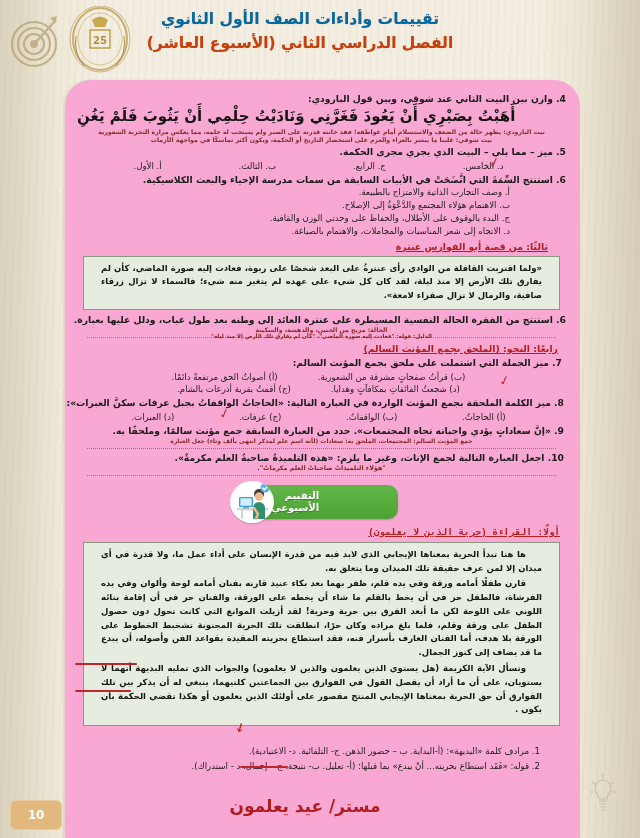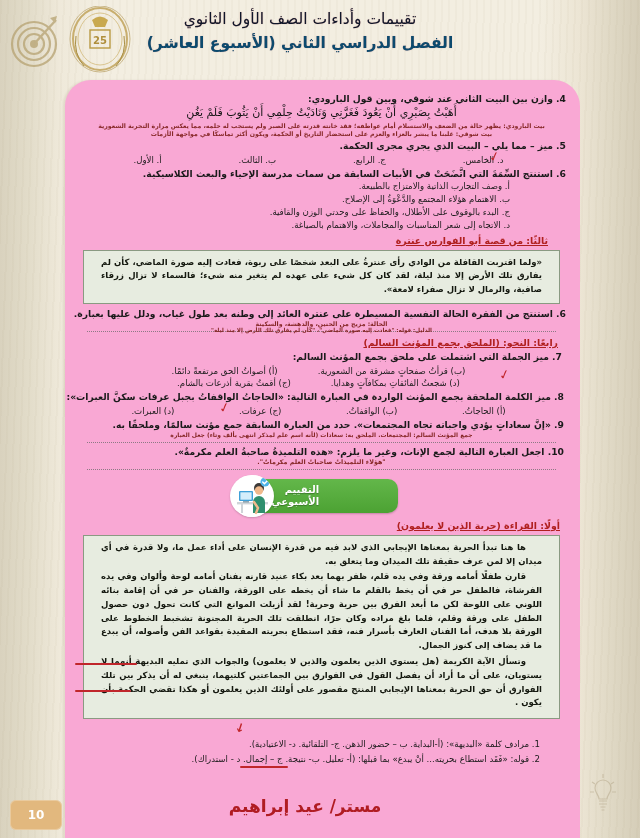--- a/index.html
+++ b/index.html
@@ -50,30 +50,30 @@
     opacity: .75;
   }
   .header-titles {
     position: absolute;
     top: 8px; right: 0; left: 0;
     text-align: center;
     padding-right: 40px;
   }
   .title-line1 {
     font-size: 15.5px;
-    font-weight: normal;
-    color: #0f172a;
+    font-weight: bold;
+    color: #0369a1;
     letter-spacing: .2px;
     line-height: 1.5;
     text-shadow: 0 0 1px rgba(176,28,34,.35);
   }
   .title-line2 {
     font-size: 15.5px;
     font-weight: bold;
-    color: #0c4a6e;
+    color: #c2410c;
     line-height: 1.6;
     text-shadow: 0 0 1px rgba(176,28,34,.35);
   }
 
   
   .card {
     position: absolute;
     top: 80px; right: 60px;
     width: 515px;
     height: 808px;
@@ -89,24 +89,24 @@
   .q {
     font-size: 9.2px;
     color: #1a1a1a;
     line-height: 1.45;
     margin: 2px 0 0 0;
     font-weight: bold;
     text-align: right;
     white-space: nowrap;
   }
   .verse {
-    font-size: 11px;
-    font-weight: normal;
+    font-size: 15px;
+    font-weight: bold;
     color: #141414;
-    text-align: center;
+    text-align: left;
     line-height: 1.5;
     letter-spacing: .3px;
     white-space: nowrap;
   }
   .handwriting {
     font-size: 6.2px;
     color: #7a1a14;
     font-weight: bold;
     line-height: 1.25;
     text-align: center;
@@ -388,40 +388,40 @@
           </svg>
         </div>
         <div class="badge-text">
           <div>التقييم</div>
           <div>الأسبوعي</div>
         </div>
         <span class="badge-mark">(ج)</span>
       </div>
     </div>
 
-    <div class="section-head left-ish" style="padding-right:6px;">أولًا: القراءة (حرية الذين لا يعلمون)</div>
+    <div class="section-head left-ish" style="padding-right:6px;font-family:Liberation Mono, monospace;">أولًا: القراءة (حرية الذين لا يعلمون)</div>
 
     <div class="passage">
       <p class="indent">ها هنا تبدأ الحرية بمعناها الإيجابي الذي لابد فيه من قدرة الإنسان على أداء عمل ما، ولا قدرة في أي ميدان إلا لمن عرف حقيقة تلك الميدان وما يتعلق به.</p>
       <p class="indent">قارن طفلًا أمامه ورقة وفي يده قلم، ظفر بهما بعد بكاء عنيد قارنه بفنان أمامه لوحة وألوان وفي يده الفرشاة، فالطفل حر في أن يخط بالقلم ما شاء أن يخطه على الورقة، والفنان حر في أن إقامة بنائه اللوني على اللوحة لكن ما أبعد الفرق بين حرية وحرية! لقد أزيلت الموانع التي كانت تحول دون حصول الطفل على ورقة وقلم، فلما بلغ مراده وكان حرًا، انطلقت تلك الحرية المجنونة تشخبط الخطوط على الورقة بلا هدف، أما الفنان العارف بأسرار فنه، فقد استطاع بحريته المقيدة بقواعد الفن وأصوله، أن يبدع ما قد يضاف إلى كنوز الجمال.</p>
       <p class="indent">وتسأل الآية الكريمة (هل يستوي الذين يعلمون والذين لا يعلمون) والجواب الذي تمليه البديهة أنهما لا يستويان، على أن ما أراد أن يفصل القول في الفوارق بين الجماعتين كلتيهما، ينبغي له أن يذكر بين تلك الفوارق أن حق الحرية بمعناها الإيجابي المنتج مقصور على أولئك الذين يعلمون أو هكذا تقضي الحكمة بأن يكون .</p>
     </div>
 
     <div class="sub" style="text-align:right; padding-right:26px; position:relative; margin-top:19px;">1.   مرادف كلمة «البديهة»: (أ-البداية.   ب – حضور الذهن.   ج- التلقائية.   د- الاعتيادية).</div>
     <div class="sub" style="text-align:right; padding-right:26px; position:relative; margin-top:2px;">2.   قوله: «فَقَد استطاع بحريته... أنْ يبدع» بما قبلها: (أ- تعليل.  ب- نتيجة.  ج – إجمال.  د - استدراك).</div>
 
   </div>
 </div>
 
 <span class="pen-arrow" style="top:722px; left:235px; transform:rotate(18deg);">↓</span>
 <span class="pen-underline" style="top:766px; left:240px; width:48px;"></span>
 <span class="pen-underline" style="top:690px; left:75px; width:56px;"></span>
 <span class="pen-underline" style="top:663px; left:75px; width:62px;"></span>
 
-<div class="footer-name">مستر/ عيد إبراهيم</div>
+<div class="footer-name">مستر/ عيد يعلمون</div>
 
 <div class="bulb">
   <svg viewBox="0 0 30 48" width="30" height="48">
     <g stroke="#b3a587" stroke-width="1.2" fill="none">
       <path d="M15 8 a8 8 0 0 1 8 8 c0 5 -4 7 -4 11 h-8 c0 -4 -4 -6 -4 -11 a8 8 0 0 1 8 -8 z"></path>
       <path d="M11 29 h8 M11 32 h8 M12.5 35 h5 M13.5 38 h3"></path>
       <path d="M15 2 v4 M4 10 l3 2 M26 10 l-3 2 M2 20 h4 M24 20 h4"></path>
     </g>
   </svg>
 </div>

